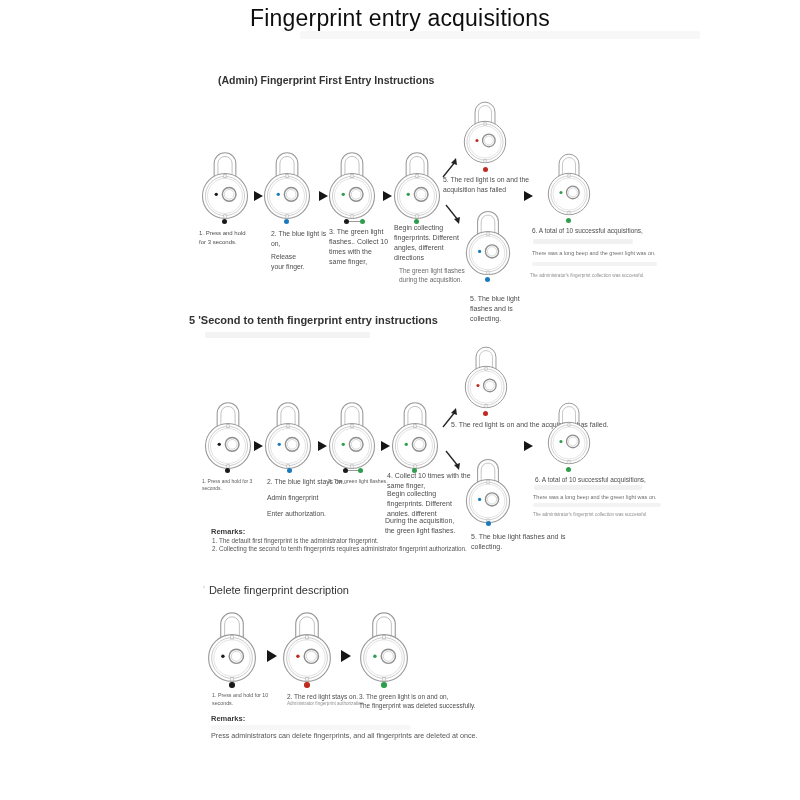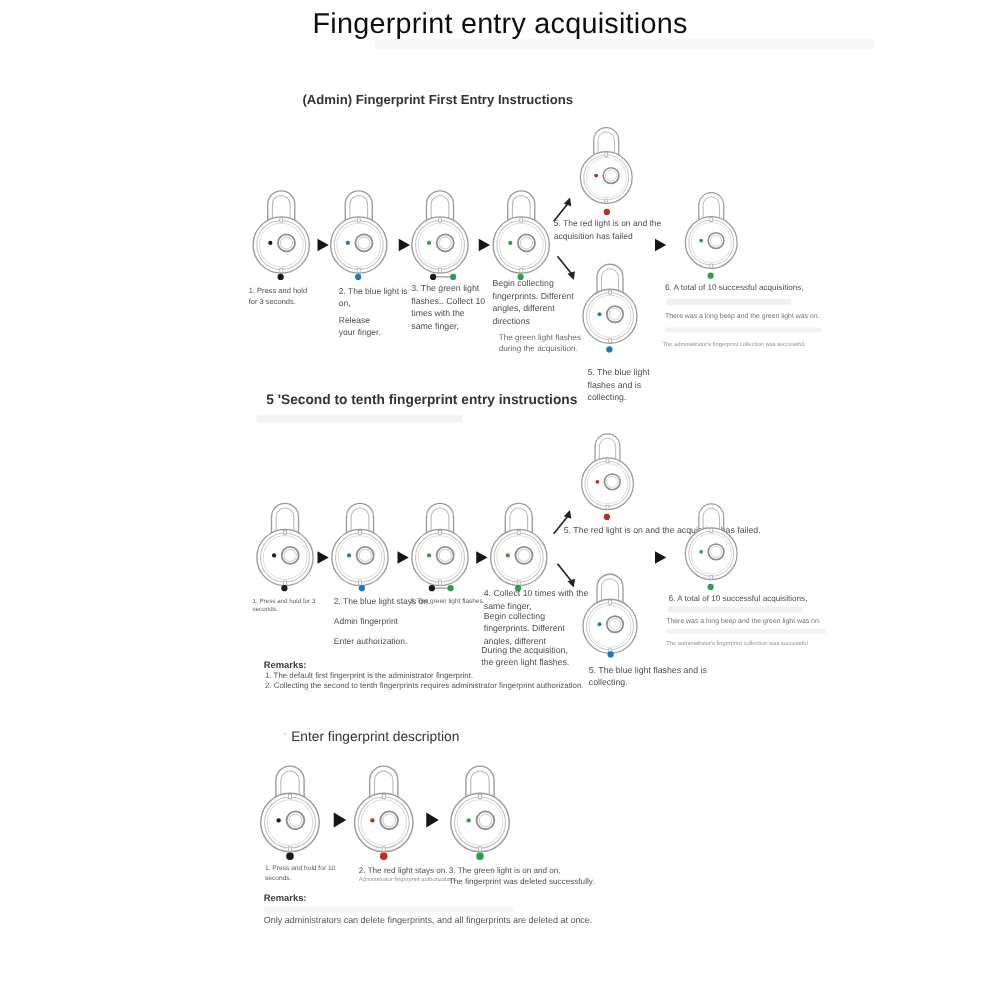--- a/index.html
+++ b/index.html
@@ -1,20 +1,20 @@
 <!DOCTYPE html>
 <html><head>
 <meta charset="utf-8">
 <style>
   html,body{margin:0;padding:0;background:#fff;}
   #canvas{position:relative;width:800px;height:800px;background:#fff;overflow:hidden;
           font-family:"Liberation Sans",sans-serif;color:#444;}
   .abs{position:absolute;}
   .title{left:0;right:0;top:5px;text-align:center;font-size:23px;font-weight:500;color:#0e0e0e;letter-spacing:.2px;}
-  .sec-h{font-size:10.5px;font-weight:600;color:#333;margin-left:24px;}
+  .sec-h{font-size:10.5px;font-weight:600;color:#333;}
   .lock{position:absolute;}
   .lock svg{display:block;width:100%;height:100%;}
   .tri{width:0;height:0;border-left:9px solid #161616;border-top:5px solid transparent;border-bottom:5px solid transparent;}
   .tri.big{border-left-width:10px;border-top-width:6px;border-bottom-width:6px;}
   .dot{position:absolute;width:5px;height:5px;border-radius:50%;background:#222;}
   .dash{position:absolute;height:1px;background:#9a9a9a;}
   .cap{position:absolute;white-space:pre-line;color:#4d4d4d;line-height:1.45;}
   .c70{font-size:7px;}
   .c68{font-size:6.8px;}
   .c65{font-size:6.5px;}
@@ -342,21 +342,21 @@
     </div>
   <span class="dot" style="left: 486px; top: 521px; background: rgb(27, 121, 190);"></span>
   <div class="cap c70" style="left:471px;top:532px;width:120px">5. The blue light flashes and is
 collecting.</div>
 
   <div class="abs rem-h" style="left:211px;top:527px">Remarks:</div>
   <div class="abs rem" style="left:212px;top:537px">1. The default first fingerprint is the administrator fingerprint.</div>
   <div class="abs rem" style="left:212px;top:545px">2. Collecting the second to tenth fingerprints requires administrator fingerprint authorization.</div>
 
   <div class="abs sec-h" style="left:203px;top:584px;font-weight:500;font-size:11px">
-    <span class="quote">'</span><span>Enter fingerprint description</span>
+    <span class="quote">'</span><span>Delete fingerprint description</span>
   </div>
 
   <div class="lock" style="left:206px;top:606px;width:52px;height:78px">
       <svg viewBox="0 0 60 90" preserveAspectRatio="none">
         <path d="M17 37 V21 a13 13 0 0 1 26 0 V37" fill="none" stroke="#9b9b9b" stroke-width="1.3"></path>
         <path d="M21.5 37 V21 a8.5 8.5 0 0 1 17 0 V37" fill="none" stroke="#b6b6b6" stroke-width="1"></path>
         <circle cx="30" cy="60" r="27" fill="#fff" stroke="#999" stroke-width="1.3"></circle>
         <circle cx="30" cy="60" r="23.5" fill="none" stroke="#c3c3c3" stroke-width="1"></circle>
         <circle cx="30" cy="60" r="21" fill="none" stroke="#d8d8d8" stroke-width="0.9"></circle>
         <rect x="28.6" y="34" width="2.8" height="4" fill="#fff" stroke="#aeaeae" stroke-width="0.8"></rect>
@@ -401,15 +401,15 @@
   <span class="dot" style="left: 304px; top: 682px; width: 5.5px; height: 5.5px; background: rgb(191, 43, 31);"></span>
   <span class="dot" style="left: 381px; top: 682px; width: 5.5px; height: 5.5px; background: rgb(45, 158, 76);"></span>
 
   <div class="cap" style="left:212px;top:692px;width:70px;font-size:5.3px;color:#5a5a5a">1. Press and hold for 10 seconds.</div>
   <div class="cap c65" style="left:287px;top:692px;width:80px">2. The red light stays on.</div>
   <div class="cap c46" style="left:287px;top:701px;width:90px">Administrator fingerprint authorization.</div>
   <div class="cap c65" style="left:359px;top:692px;width:140px">3. The green light is on and on,
 The fingerprint was deleted successfully.</div>
 
   <div class="abs rem-h" style="left:211px;top:714px">Remarks:</div>
-  <div class="abs rem" style="left:211px;top:731px;font-size:7.2px">Only administrators can delete fingerprints, and all fingerprints are deleted at once.</div>
+  <div class="abs rem" style="left:211px;top:731px;font-size:7.2px">Press administrators can delete fingerprints, and all fingerprints are deleted at once.</div>
 
 </div>
 
 </body></html>

